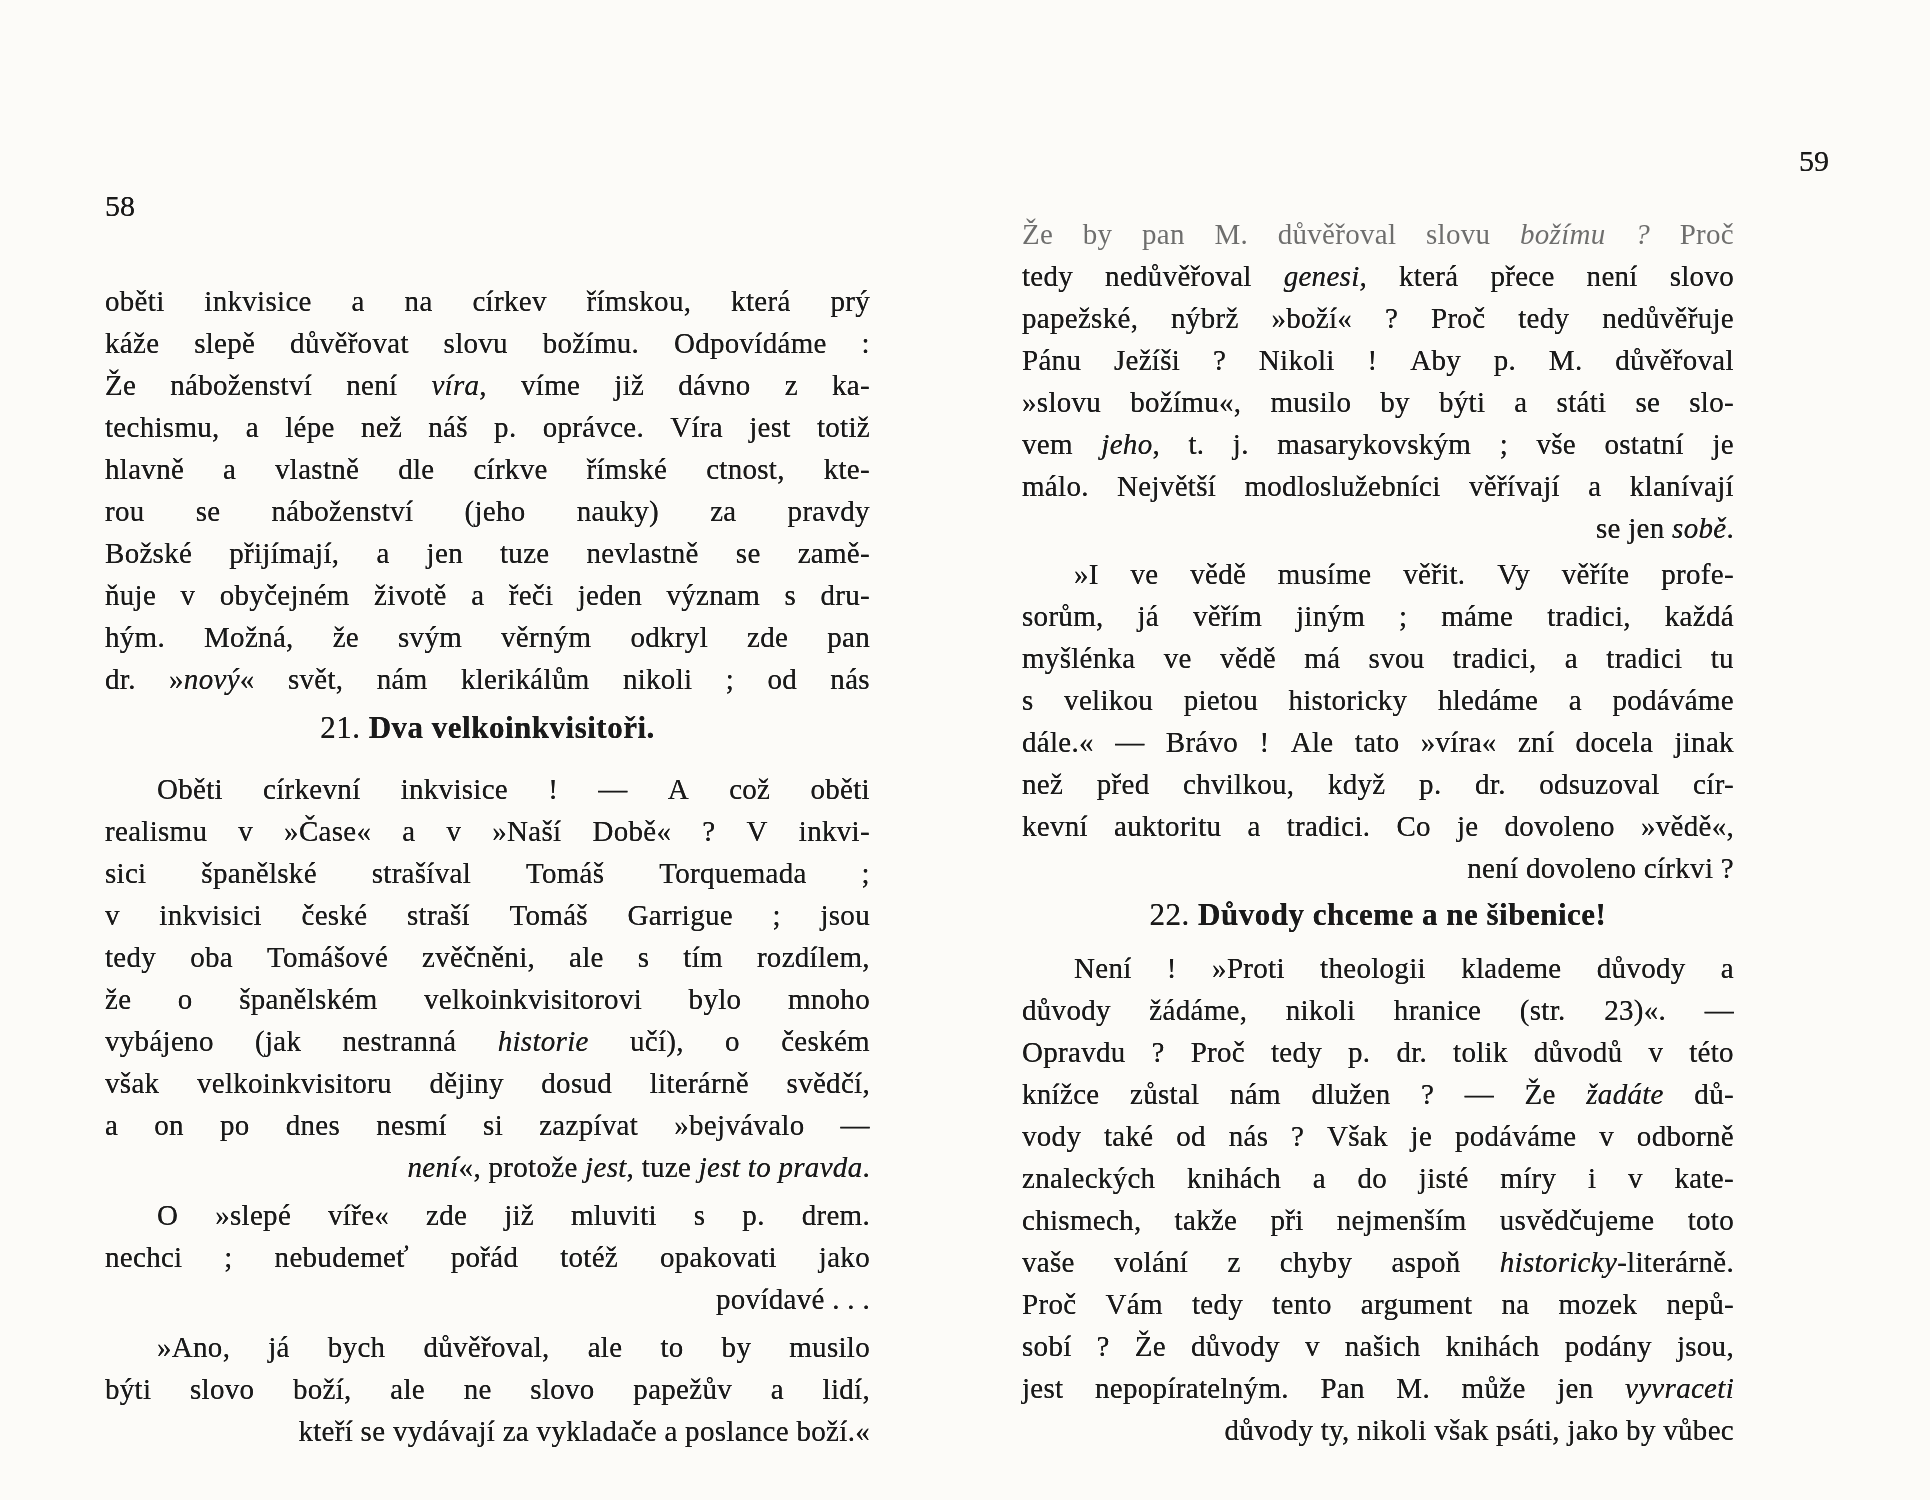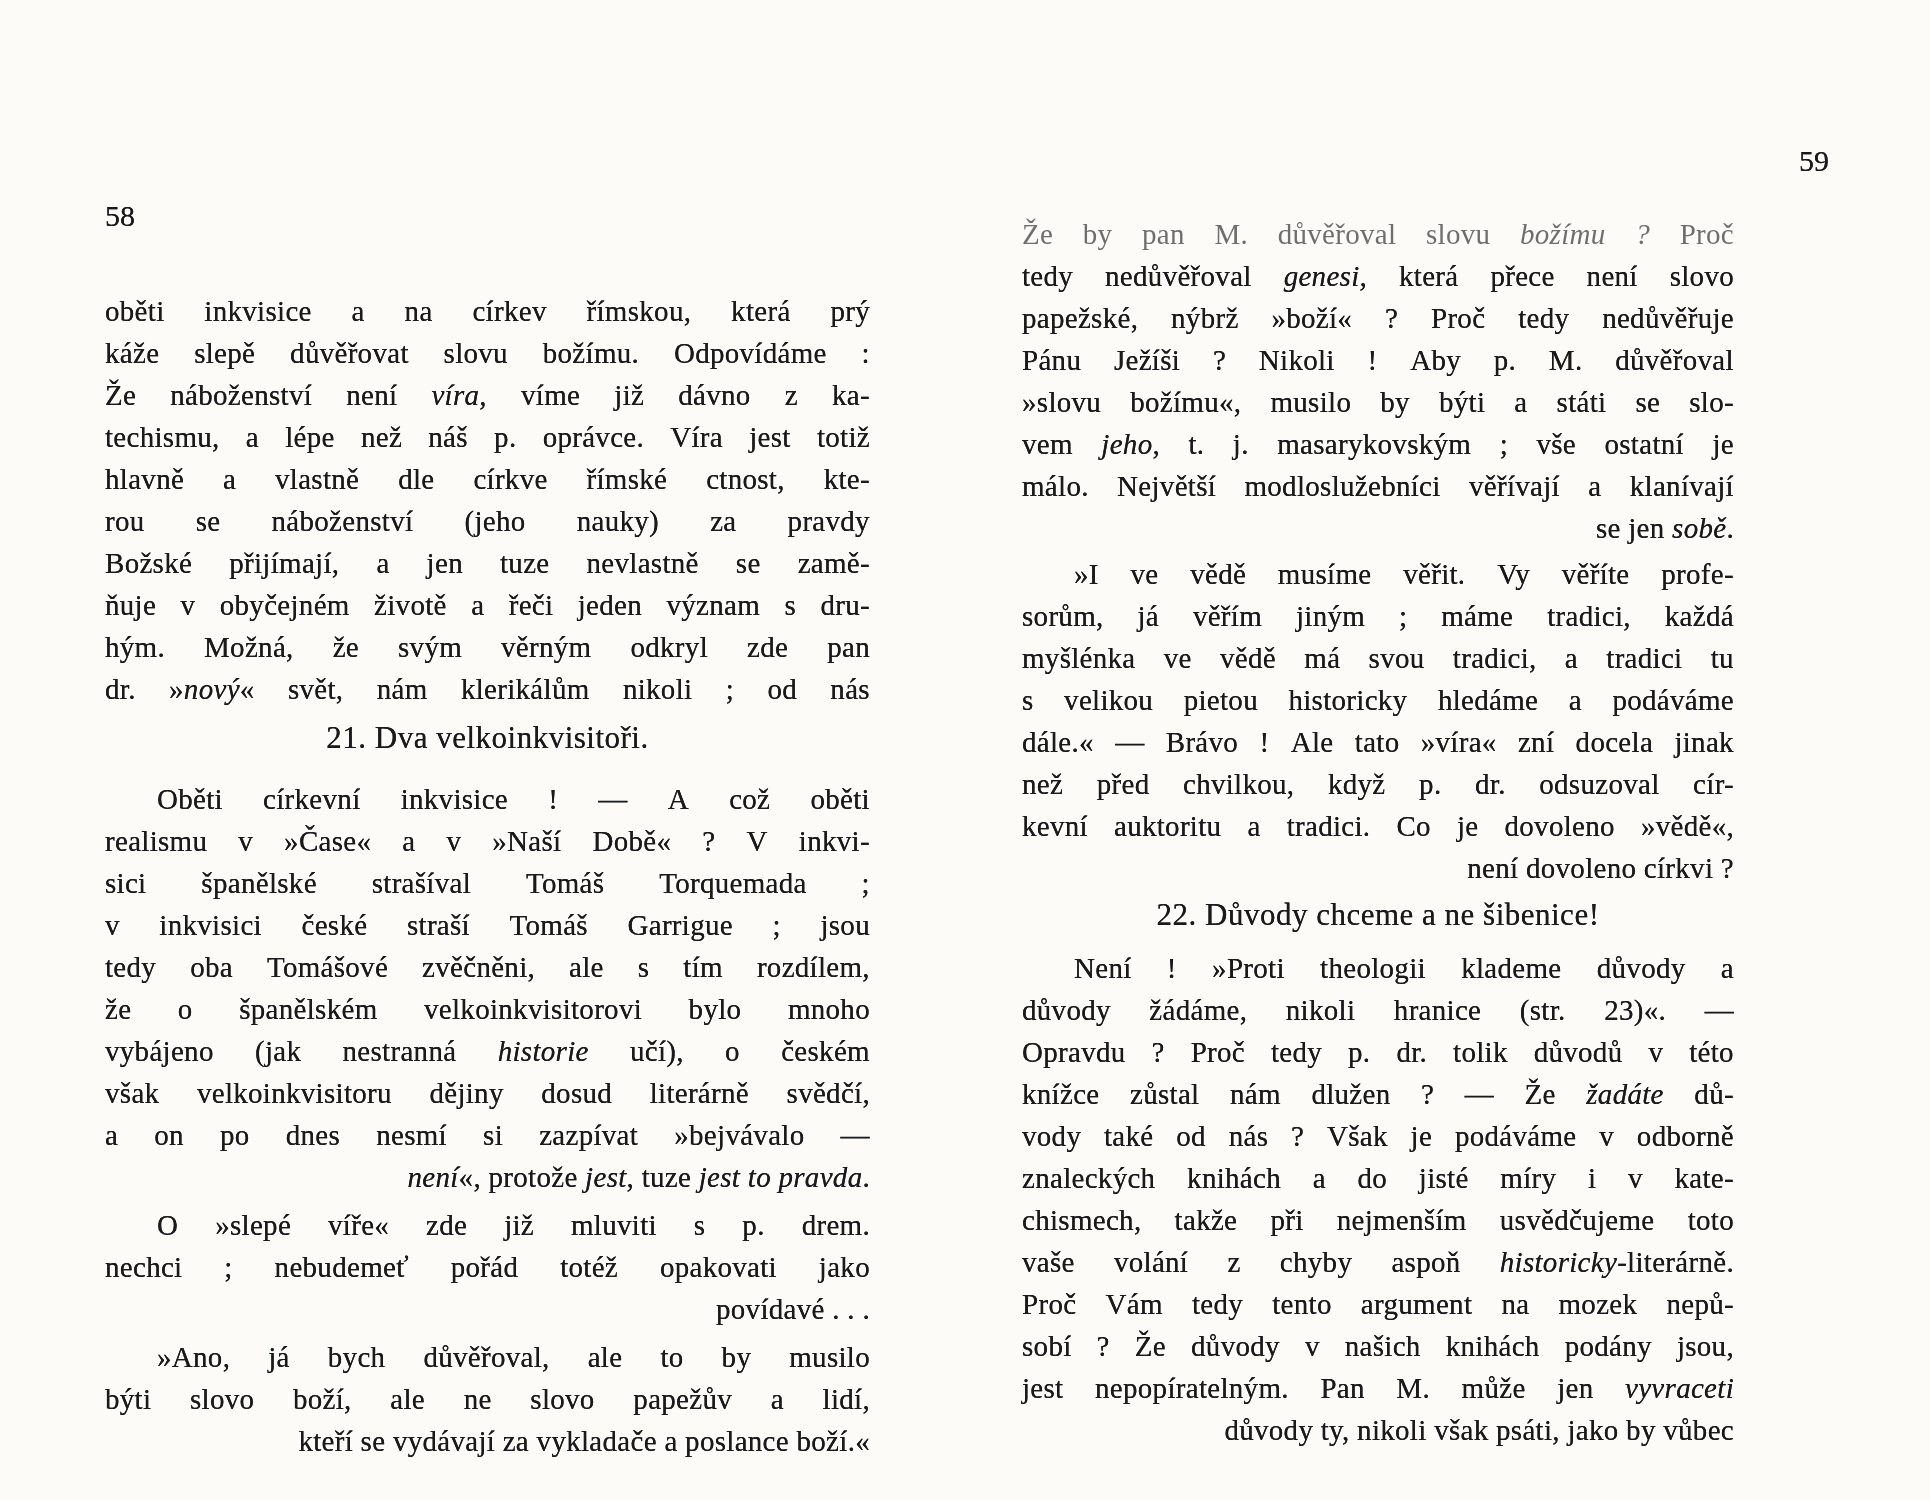--- a/index.html
+++ b/index.html
@@ -10,21 +10,21 @@
   body{
     width:1930px;height:1500px;
     background:var(--paper);
     color:var(--ink);
     font-family:"Liberation Serif","DejaVu Serif",serif;
     position:relative;
     overflow:hidden;
   }
   .sheet{position:absolute;inset:0;}
   .page{position:absolute;}
-  .page.left{left:105px;top:195px;width:765px;}
+  .page.left{left:105px;top:185px;width:765px;}
   .page.right{left:1022px;top:140px;width:712px;}
   .pagenum{
     font-size:30px;line-height:42px;
     text-shadow:0 0 0.6px currentColor;
   }
   .page.right .pagenum{
     position:absolute;top:0;right:-95px;
   }
   .page.left .body{margin-top:53px;}
   .page.right .body{margin-top:73px;}
@@ -51,21 +51,21 @@
   .heading{
     text-align:center;
     font-size:31px;
     line-height:44px;
     margin:6px 0 18px 0;
     letter-spacing:0.5px;
     text-shadow:0 0 0.6px currentColor;
   }
   .page.right .heading{margin:4px 0 10px 0;}
   .h-num{font-weight:400;}
-  .h-title{font-weight:400;}
+  .h-title{font-weight:700;}
   i{font-style:italic;}
 </style>
 </head>
 <body>
 
 <div class="sheet">
 
   <div class="page left">
     <div class="pagenum">58</div>
     <div class="body">

